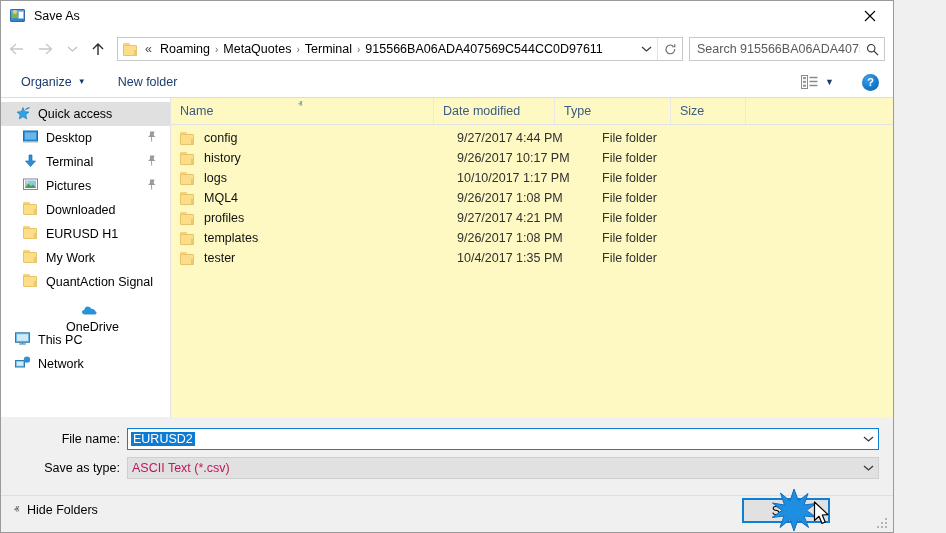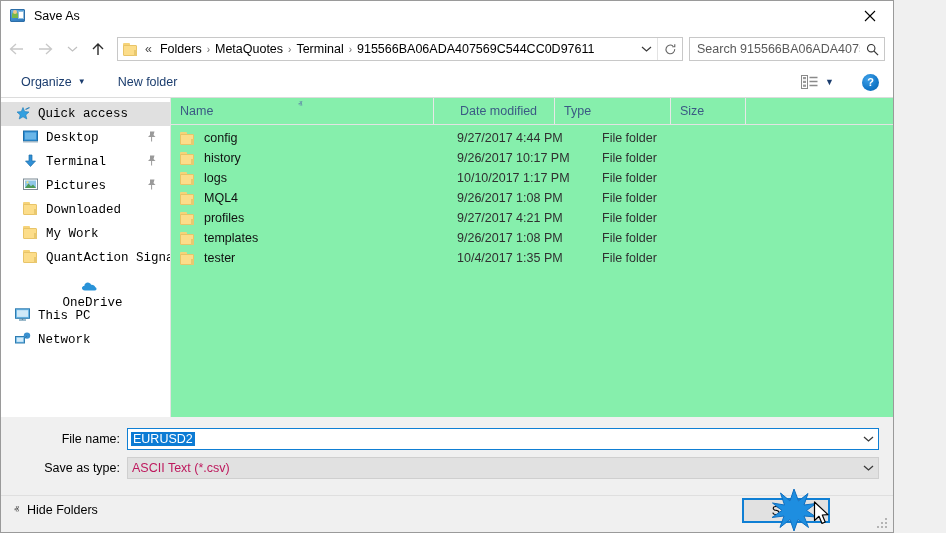--- a/index.html
+++ b/index.html
@@ -268,21 +268,20 @@
   .sb-ico {
     width: 16px; height: 16px;
     flex: none;
     margin-right: 7px;
     position: relative;
   }
   .sb-label {
     font-size: 12.5px;
     color: #000;
     white-space: nowrap;
-    font-family: Liberation Mono, monospace;
   }
   .sb-pin {
     position: absolute;
     right: 14px;
     top: 5px;
     color: #9a9a9a;
   }
 
   
   .folder {
@@ -309,21 +308,21 @@
     position: absolute;
     left: 11px; top: 7px;
     width: 3px; height: 6px;
     background: #e9c86f;
   }
 
   
   .listpane {
     flex: 1;
     min-width: 0;
-    background: #86efac;
+    background: #fef9c3;
     position: relative;
   }
   .list-header {
     height: 26px;
     display: flex;
     align-items: center;
     border-bottom: 1px solid #e3e3e3;
     position: relative;
   }
   .col {
@@ -331,21 +330,21 @@
     color: #3b5a84;
     padding-left: 9px;
     box-sizing: border-box;
     height: 26px;
     display: flex;
     align-items: center;
     position: relative;
   }
   .col + .col { border-left: 1px solid #e8e8e8; }
   .col-name { width: 262px; }
-  .col-date { width: 121px; justify-content: center; }
+  .col-date { width: 121px; }
   .col-type { width: 116px; }
   .col-size { width: 76px; border-right: 1px solid #e8e8e8; }
   .sort-caret {
     position: absolute;
     left: 127px;
     top: 2px;
     font-size: 9px;
     color: #5b7ba8;
     line-height: 1;
   }
@@ -561,21 +560,21 @@
     <div class="addressbar">
       <div class="addr-folder">
         <div class="folder">
           <div class="tab"></div>
             <div class="body"></div>
             <div class="fold"></div>
         </div>
       </div>
       <div class="crumbs">
         <span class="crumb lead">«</span>
-        <span class="crumb">Folders</span>
+        <span class="crumb">Roaming</span>
         <span class="sep">›</span>
         <span class="crumb">MetaQuotes</span>
         <span class="sep">›</span>
         <span class="crumb">Terminal</span>
         <span class="sep">›</span>
         <span class="crumb">915566BA06ADA407569C544CC0D97611</span>
       </div>
       <div class="addr-chevron">
         <svg width="11" height="8" viewBox="0 0 11 8">
           <path d="M1 2 L5.5 6 L10 2" stroke="#3a3a3a" stroke-width="1.2" fill="none"></path>
@@ -691,20 +690,26 @@
         </span>
       </div>
 
       <div class="sb-item">
         <span class="sb-ico">
           <span class="folder"><span class="tab"></span><span class="body"></span><span class="fold"></span></span>
         </span>
         <span class="sb-label">Downloaded</span>
       </div>
 
+      <div class="sb-item">
+        <span class="sb-ico">
+          <span class="folder"><span class="tab"></span><span class="body"></span><span class="fold"></span></span>
+        </span>
+        <span class="sb-label">EURUSD H1</span>
+      </div>
 
       <div class="sb-item">
         <span class="sb-ico">
           <span class="folder"><span class="tab"></span><span class="body"></span><span class="fold"></span></span>
         </span>
         <span class="sb-label">My Work</span>
       </div>
 
       <div class="sb-item">
         <span class="sb-ico">

